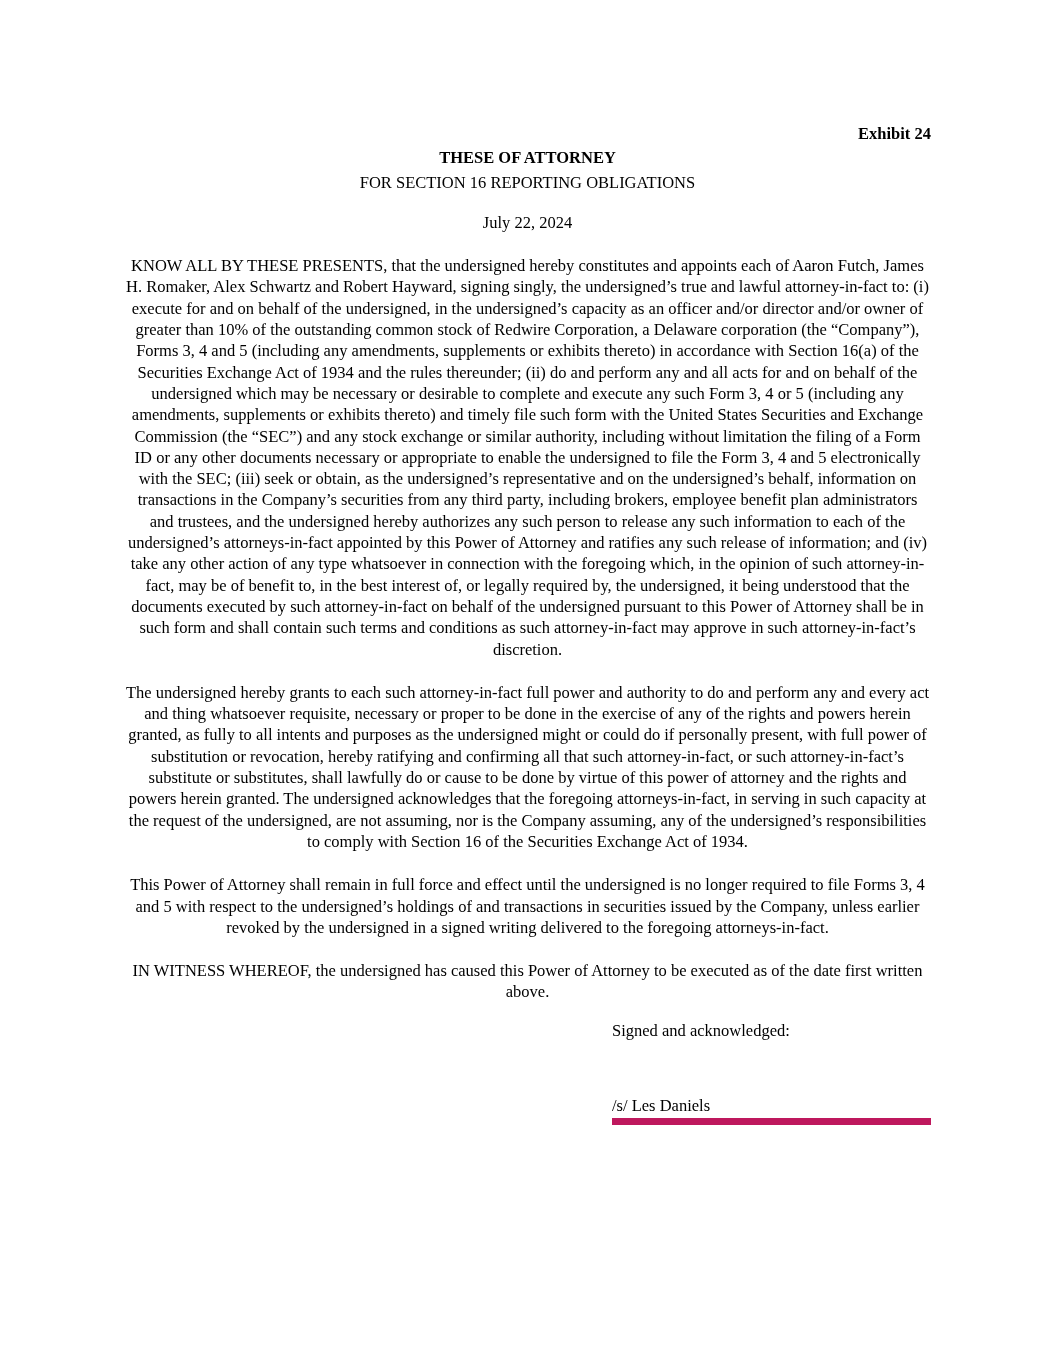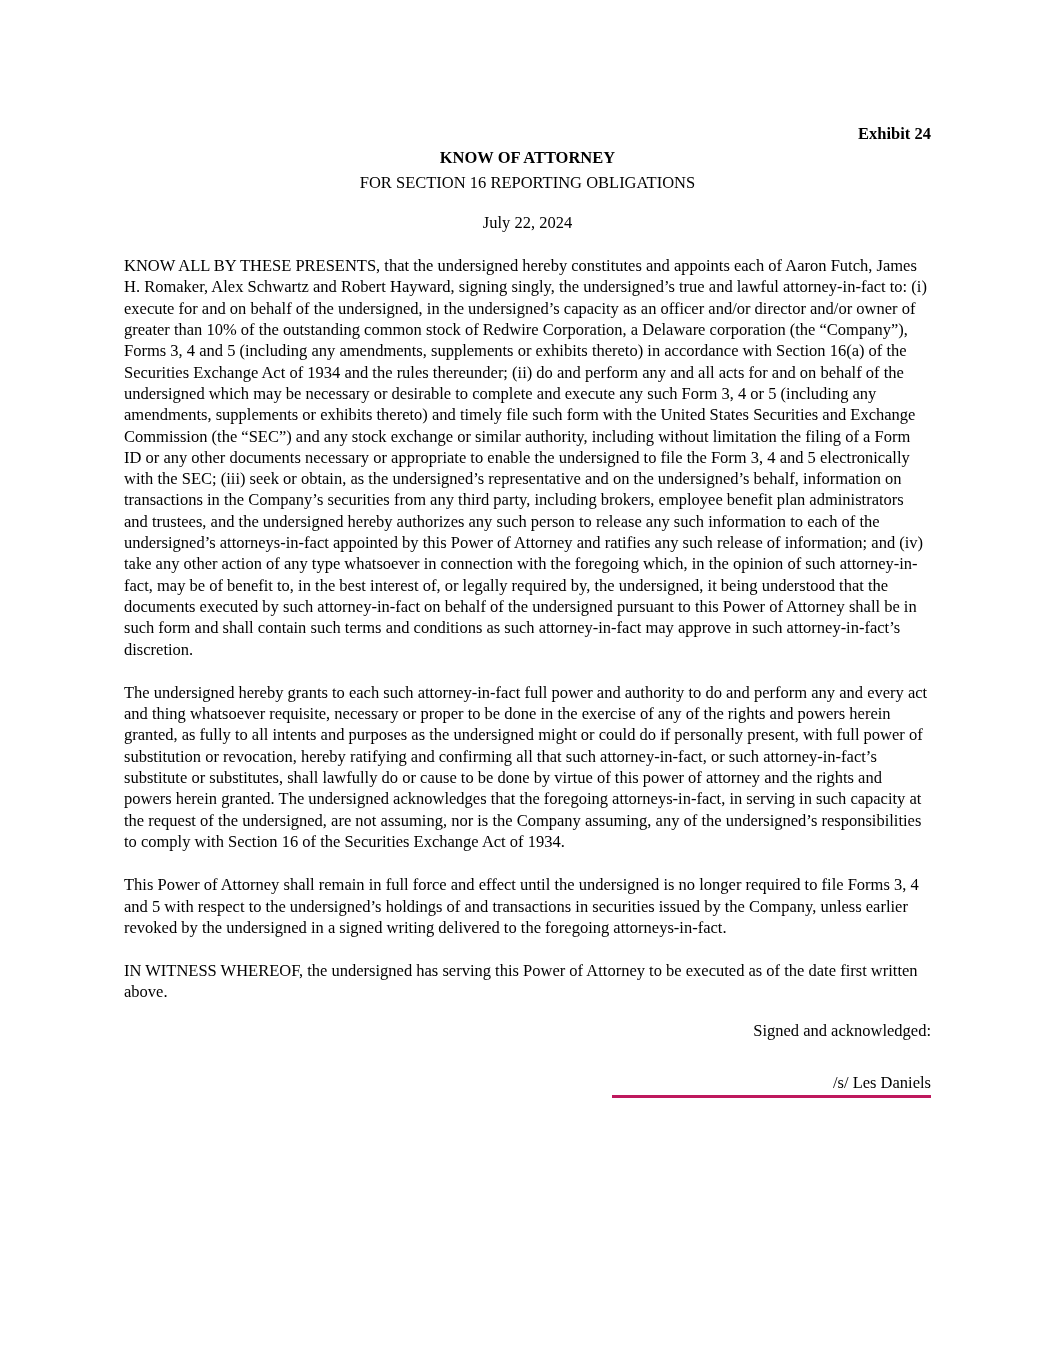--- a/index.html
+++ b/index.html
@@ -33,59 +33,58 @@
   .doc-subtitle {
     text-align: center;
     margin-top: 3px;
   }
   .doc-date {
     text-align: center;
     margin-top: 19px;
   }
   .body-paragraph {
     margin-top: 22px;
-    text-align: left;
+    text-align: center;
   }
   .signature-block {
     margin-top: 17px;
     margin-left: 488px;
     width: 319px;
-    text-align: right;
   }
   .signature-label {
     display: block;
   }
   .signature-name {
     display: block;
-    margin-top: 31px;
+    margin-top: 54px;
     padding-bottom: 2px;
-    border-bottom: 3px solid #be185d;
+    border-bottom: 7px solid #be185d;
   }
 </style>
 </head>
 <body>
 
 <div class="page">
   <div class="content">
 
     <div class="exhibit">Exhibit 24</div>
 
-    <div class="doc-title">KNOW OF ATTORNEY</div>
+    <div class="doc-title">THESE OF ATTORNEY</div>
 
     <div class="doc-subtitle">FOR SECTION 16 REPORTING OBLIGATIONS</div>
 
     <div class="doc-date">July 22, 2024</div>
 
     <p class="body-paragraph">KNOW ALL BY THESE PRESENTS, that the undersigned hereby constitutes and appoints each of Aaron Futch, James H. Romaker, Alex Schwartz and Robert Hayward, signing singly, the undersigned’s true and lawful attorney-in-fact to: (i) execute for and on behalf of the undersigned, in the undersigned’s capacity as an officer and/or director and/or owner of greater than 10% of the outstanding common stock of Redwire Corporation, a Delaware corporation (the “Company”), Forms 3, 4 and 5 (including any amendments, supplements or exhibits thereto) in accordance with Section 16(a) of the Securities Exchange Act of 1934 and the rules thereunder; (ii) do and perform any and all acts for and on behalf of the undersigned which may be necessary or desirable to complete and execute any such Form 3, 4 or 5 (including any amendments, supplements or exhibits thereto) and timely file such form with the United States Securities and Exchange Commission (the “SEC”) and any stock exchange or similar authority, including without limitation the filing of a Form ID or any other documents necessary or appropriate to enable the undersigned to file the Form 3, 4 and 5 electronically with the SEC; (iii) seek or obtain, as the undersigned’s representative and on the undersigned’s behalf, information on transactions in the Company’s securities from any third party, including brokers, employee benefit plan administrators and trustees, and the undersigned hereby authorizes any such person to release any such information to each of the undersigned’s attorneys-in-fact appointed by this Power of Attorney and ratifies any such release of information; and (iv) take any other action of any type whatsoever in connection with the foregoing which, in the opinion of such attorney-in-fact, may be of benefit to, in the best interest of, or legally required by, the undersigned, it being understood that the documents executed by such attorney-in-fact on behalf of the undersigned pursuant to this Power of Attorney shall be in such form and shall contain such terms and conditions as such attorney-in-fact may approve in such attorney-in-fact’s discretion.</p>
 
     <p class="body-paragraph">The undersigned hereby grants to each such attorney-in-fact full power and authority to do and perform any and every act and thing whatsoever requisite, necessary or proper to be done in the exercise of any of the rights and powers herein granted, as fully to all intents and purposes as the undersigned might or could do if personally present, with full power of substitution or revocation, hereby ratifying and confirming all that such attorney-in-fact, or such attorney-in-fact’s substitute or substitutes, shall lawfully do or cause to be done by virtue of this power of attorney and the rights and powers herein granted. The undersigned acknowledges that the foregoing attorneys-in-fact, in serving in such capacity at the request of the undersigned, are not assuming, nor is the Company assuming, any of the undersigned’s responsibilities to comply with Section 16 of the Securities Exchange Act of 1934.</p>
 
     <p class="body-paragraph">This Power of Attorney shall remain in full force and effect until the undersigned is no longer required to file Forms 3, 4 and 5 with respect to the undersigned’s holdings of and transactions in securities issued by the Company, unless earlier revoked by the undersigned in a signed writing delivered to the foregoing attorneys-in-fact.</p>
 
-    <p class="body-paragraph">IN WITNESS WHEREOF, the undersigned has serving this Power of Attorney to be executed as of the date first written above.</p>
+    <p class="body-paragraph">IN WITNESS WHEREOF, the undersigned has caused this Power of Attorney to be executed as of the date first written above.</p>
 
     <div class="signature-block">
       <span class="signature-label">Signed and acknowledged:</span>
       <span class="signature-name">/s/ Les Daniels</span>
     </div>
 
   </div>
 </div>
 
 </body></html>

